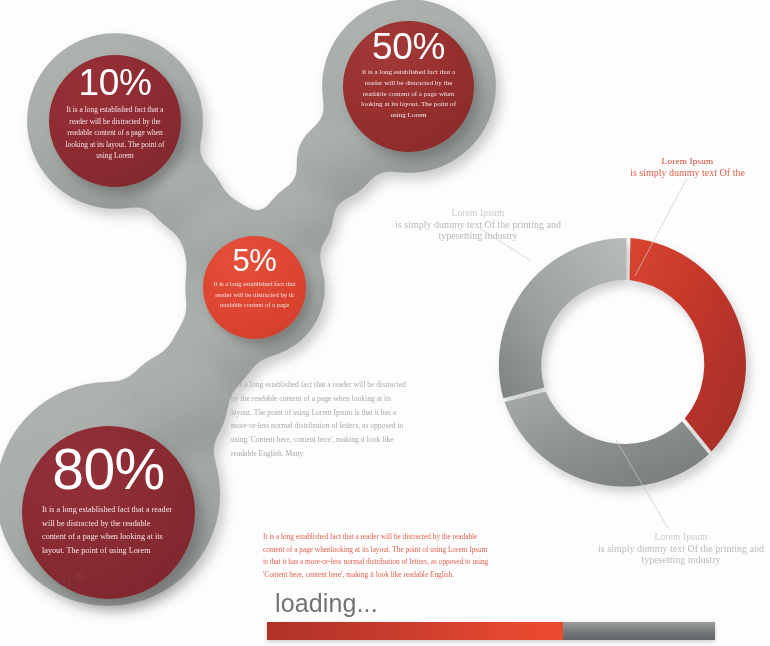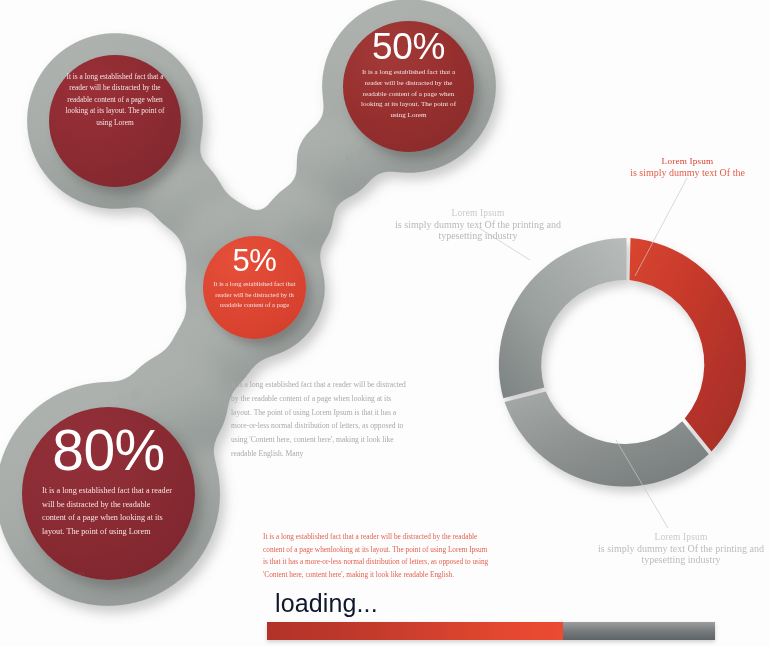--- a/index.html
+++ b/index.html
@@ -79,21 +79,21 @@
     width: 103px; height: 103px;
     background: radial-gradient(circle at 34% 24%, #e5503a 0%, #dd4632 48%, #d03c2b 100%);
     box-shadow: 5px 6px 9px rgba(60,55,55,0.28);
     padding: 11px 9px 0 9px;
   }
   #bubble-5 .pct { font-size: 31px; margin-top: -1px; }
   #bubble-5 .blurb { font-size: 6.6px; line-height: 1.55; margin-top: 4px; }
 
   
   #bubble-80 {
-    left: 22px; top: 407px;
+    left: 22px; top: 426px;
     width: 173px; height: 173px;
     background: radial-gradient(circle at 32% 26%, #93303a 0%, #8a2b33 47%, #79242c 100%);
     box-shadow: 7px 8px 12px rgba(60,55,55,0.32);
     padding: 16px 20px 0 20px;
   }
   #bubble-80 .pct { font-size: 57px; margin-top: 0px; }
   #bubble-80 .blurb { font-size: 8.2px; line-height: 1.66; margin-top: 7px; text-align: left; }
 
   
   .para {
@@ -161,21 +161,21 @@
   }
   #callout-bottom .c-title { color: #c9c9c9; font-size: 9.4px; }
 
   
   #loading-label {
     position: absolute;
     left: 275px; top: 589px;
     font-family: "Liberation Sans", sans-serif;
     font-weight: 300;
     font-size: 25px;
-    color: #0f172a;
+    color: #737373;
     letter-spacing: 0.005em;
   }
   #progress-track {
     position: absolute;
     left: 267px; top: 622px;
     width: 448px; height: 18px;
     background: linear-gradient(to bottom, #9d9f9d 0%, #74787a 55%, #5e6365 100%);
     box-shadow: 0 2px 4px rgba(90,90,90,0.28);
   }
   #progress-fill {
@@ -233,20 +233,21 @@
         <circle cx="222" cy="238" r="40"></circle>
         <circle cx="336" cy="160" r="40"></circle>
         <circle cx="300" cy="218" r="34"></circle>
         <circle cx="213" cy="352" r="42"></circle>
         <circle cx="176" cy="404" r="52"></circle>
       </g>
     </g>
   </svg>
 
   <div class="bubble" id="bubble-10">
+    <span class="pct">10%</span>
     <span class="blurb">It is a long established fact that a reader will be distracted by the readable content of a page when looking at its layout. The point of using Lorem</span>
   </div>
 
   <div class="bubble" id="bubble-15">
     <span class="pct">50%</span>
     <span class="blurb">It is a long established fact that a reader will be distracted by the readable content of a page when looking at its layout. The point of using Lorem</span>
   </div>
 
   <div class="bubble" id="bubble-5">
     <span class="pct">5%</span>

